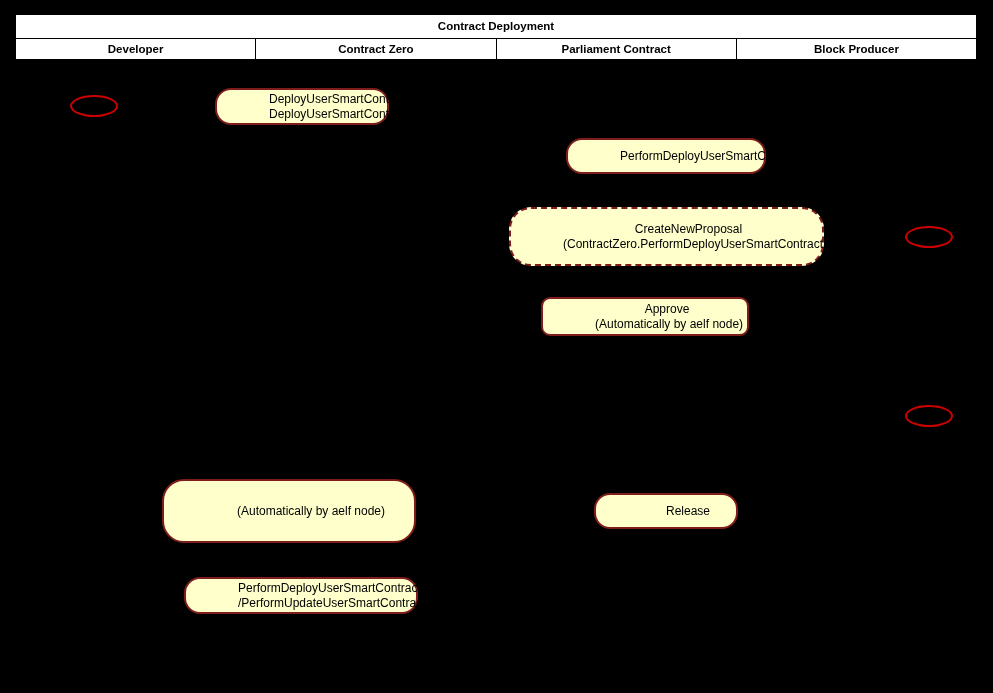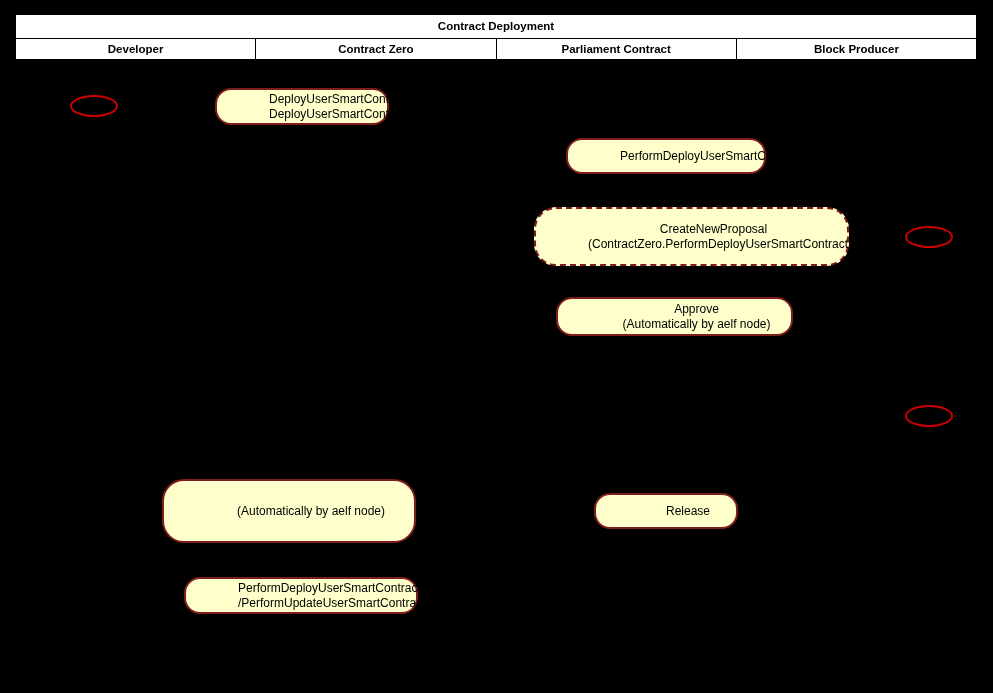--- a/index.html
+++ b/index.html
@@ -67,21 +67,20 @@
     display: flex;
     flex-direction: column;
     align-items: center;
     justify-content: center;
     padding: 2px 8px;
     white-space: nowrap;
   }
   .node.dashed {
     border-style: dashed;
     border-width: 2px;
-    margin-left: 25px;
   }
   .node .ln { display: block; width: 100%; }
 
   
   .event-circle {
     position: absolute;
     width: 22px;
     height: 22px;
     border: 2px solid #cc0000;
     border-radius: 50%;
@@ -118,21 +117,21 @@
 
   <div class="node" style="left:566px; top:138px; width:200px; height:36px;">
     <span class="ln">PerformDeployUserSmartContract</span>
   </div>
 
   <div class="node dashed" style="left:509px; top:207px; width:315px; height:59px; border-radius:22px;">
     <span class="ln">CreateNewProposal</span>
     <span class="ln">(ContractZero.PerformDeployUserSmartContract</span>
   </div>
 
-  <div class="node" style="left:556px; top:297px; width:237px; height:39px;">
+  <div class="node" style="left:541px; top:297px; width:208px; height:39px;border-radius:9px;">
     <span class="ln">Approve</span>
     <span class="ln">(Automatically by aelf node)</span>
   </div>
 
   <div class="node" style="left:162px; top:479px; width:254px; height:64px; border-radius:22px;">
     <span class="ln">(Automatically by aelf node)</span>
   </div>
 
   <div class="node" style="left:184px; top:577px; width:234px; height:37px;">
     <span class="ln">PerformDeployUserSmartContract</span>

